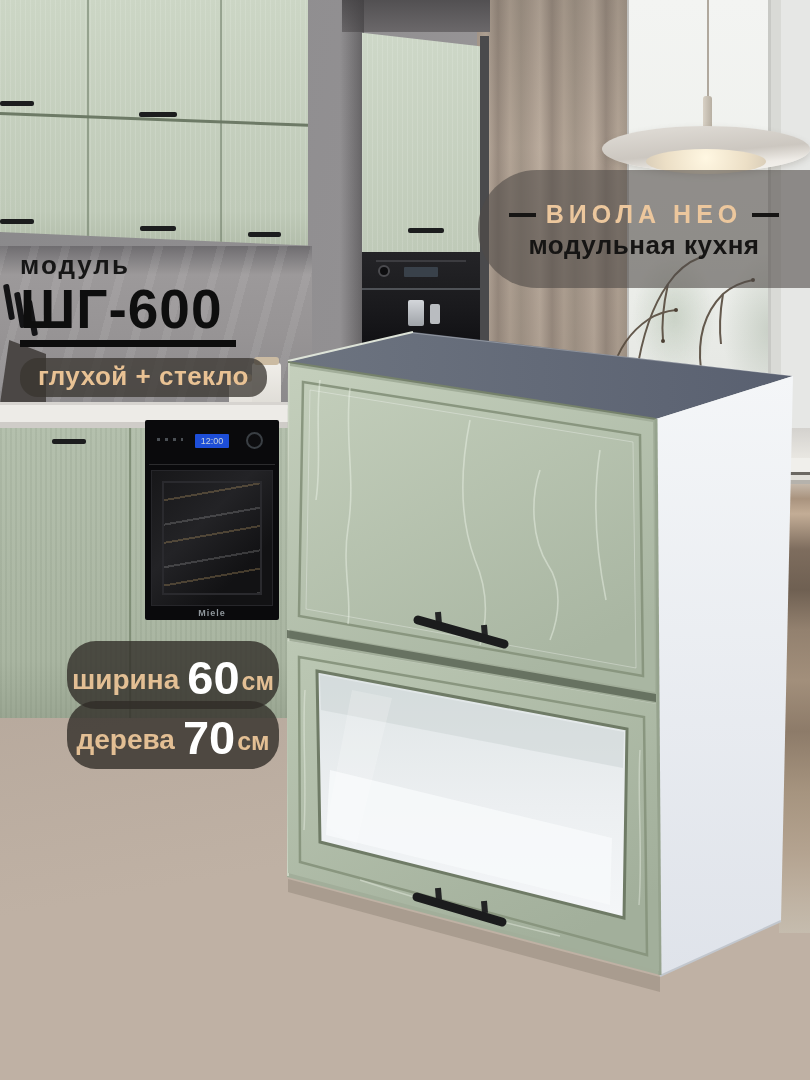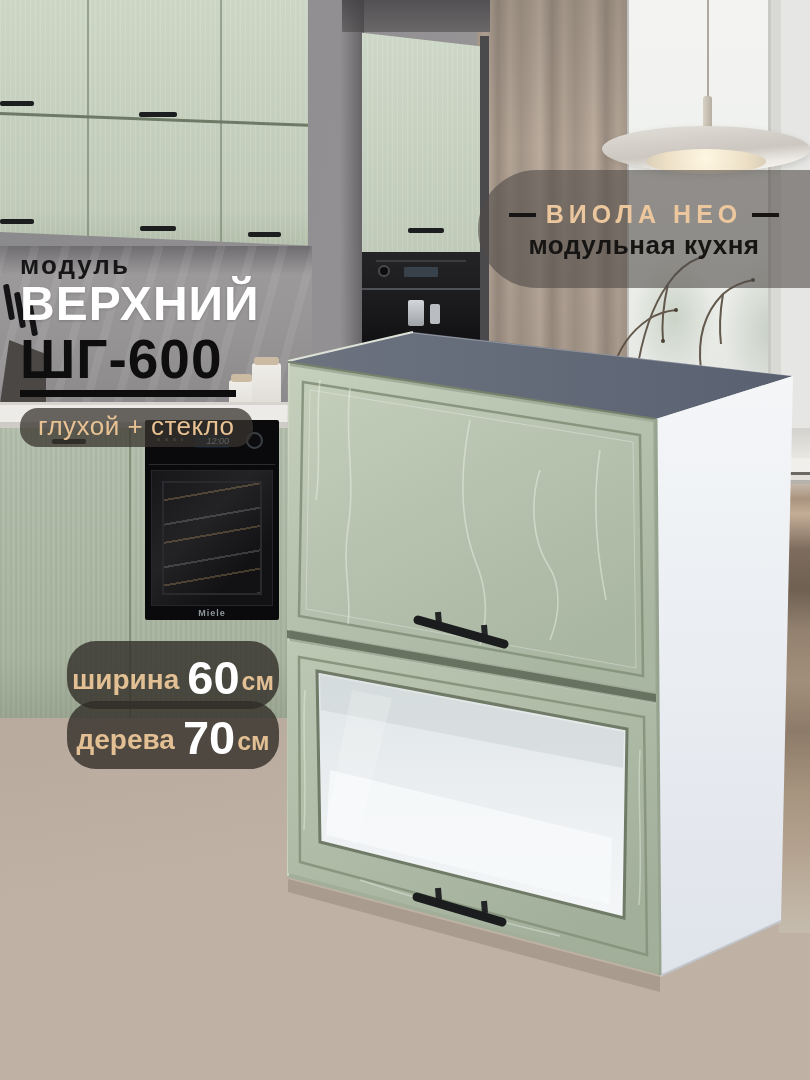--- a/index.html
+++ b/index.html
@@ -73,22 +73,22 @@
   .floor{left:0;top:0;width:810px;height:1080px;
           background:linear-gradient(170deg,#9f9288 18%,#b2a498 45%,#bfb1a4 75%);
           clip-path:polygon(0 688px,300px 688px,560px 830px,781px 920px,810px 912px,810px 1080px,0 1080px);}
   .base-cabinets{left:0;top:428px;width:334px;height:290px;
           background:linear-gradient(180deg,#b4c0ad,#a9b5a1 80%,#9aa692);}
   .base-cabinets .grain{inset:0;background:repeating-linear-gradient(90deg,rgba(98,112,92,.10) 0 2px,rgba(0,0,0,0) 2px 5px);}
   .bc-gap{left:129px;top:0;width:2px;height:100%;background:rgba(105,120,95,.6);}
 
   
   .oven{left:145px;top:420px;width:134px;height:200px;background:#0a0a0c;border-radius:2px;}
-  .oven-display{left:50px;top:14px;width:34px;height:14px;background:#0f172a;border-radius:1px;
-          color:#c9d4db;font-size:9px;line-height:14px;text-align:right;letter-spacing:0;font-style:italic;}
+  .oven-display{left:50px;top:14px;width:34px;height:14px;background:#1d4ed8;border-radius:1px;
+          color:#c9d4db;font-size:9px;line-height:14px;text-align:center;letter-spacing:0;}
   .oven-dial{right:16px;top:12px;width:17px;height:17px;border-radius:50%;border:2px solid #3a3f44;background:#0d0d0f;}
   .oven-dots{left:12px;top:18px;width:26px;height:3px;
           background:repeating-linear-gradient(90deg,#4a4f54 0 3px,rgba(0,0,0,0) 3px 8px);}
   .oven-sep{left:4px;top:44px;width:126px;height:1px;background:#2c2c2e;}
   .oven-door{left:6px;top:50px;width:122px;height:136px;
           background:linear-gradient(135deg,#171719 0%,#232326 40%,#121214 75%);
           border:1px solid #26262a;}
   .oven-door .glass-ref{inset:10px;border:2px solid #2a2a2e;
           background:repeating-linear-gradient(170deg,rgba(0,0,0,0) 0 16px,rgba(205,170,110,.28) 16px 18px,rgba(0,0,0,0) 18px 40px,rgba(255,255,255,.16) 40px 42px);}
   .oven-brand{left:0;bottom:2px;width:100%;text-align:center;color:#8f969b;font-size:9px;font-weight:600;letter-spacing:1px;}
@@ -113,21 +113,21 @@
   .brand-sub-text{position:static;}
   .brand-tagline{position:static;margin-top:1px;color:#161514;font-size:26px;font-weight:700;letter-spacing:.5px;}
 
   .module-block{left:20px;top:252px;z-index:10;}
   .module-kicker{position:static;color:#161616;font-size:26px;font-weight:600;letter-spacing:2px;line-height:1.0;}
   .module-line1{position:static;color:#ffffff;font-size:48px;font-weight:800;letter-spacing:1px;line-height:1.0;margin-top:2px;
           text-shadow:0 1px 3px rgba(0,0,0,.18);}
   .module-line2{position:static;color:#0e0e0e;font-size:55px;font-weight:800;letter-spacing:1px;line-height:1.0;margin-top:4px;}
   .module-underline{position:static;width:216px;height:7px;background:#0d0d0d;margin-top:3px;}
   .config-badge{position:static;display:inline-block;margin-top:11px;background:rgba(56,52,47,.75);
-          color:#e9c294;font-size:26px;font-weight:400;padding:3px 18px 5px;border-radius:18px;letter-spacing:.5px;}
+          color:#e9c294;font-size:26px;font-weight:700;padding:3px 18px 5px;border-radius:18px;letter-spacing:.5px;}
 
   .dim-pill{left:67px;width:212px;height:68px;z-index:10;background:rgba(48,44,39,.78);border-radius:29px;
           display:flex;align-items:flex-end;justify-content:center;padding-bottom:8px;}
   .pill-width{top:641px;}
   .pill-height{top:701px;}
   .dim-label{position:static;color:#e3bf94;font-size:28px;font-weight:600;margin:0 8px 5px 0;}
   .dim-value{position:static;color:#ffffff;font-size:47px;font-weight:800;line-height:.95;margin-bottom:0;}
   .dim-unit{position:static;color:#e3bf94;font-size:25px;font-weight:600;margin:0 0 5px 2px;}
 
   .texture-circle{left:50px;top:782px;width:234px;height:234px;border-radius:50%;z-index:10;
@@ -331,21 +331,20 @@
     <div class="brand-sub">
       <span class="dash"></span>
       <span class="brand-sub-text">ВИОЛА НЕО</span>
       <span class="dash"></span>
     </div>
     <div class="brand-tagline">модульная кухня</div>
   </div>
 
   <div class="module-block">
     <div class="module-kicker">модуль</div>
-    <div class="module-line1">ВЕРХНИЙ</div>
     <div class="module-line2">ШГ-600</div>
     <div class="module-underline"></div>
     <div class="config-badge">глухой + стекло</div>
   </div>
 
   <div class="dim-pill pill-width">
     <span class="dim-label">ширина</span>
     <span class="dim-value">60</span>
     <span class="dim-unit">см</span>
   </div>

